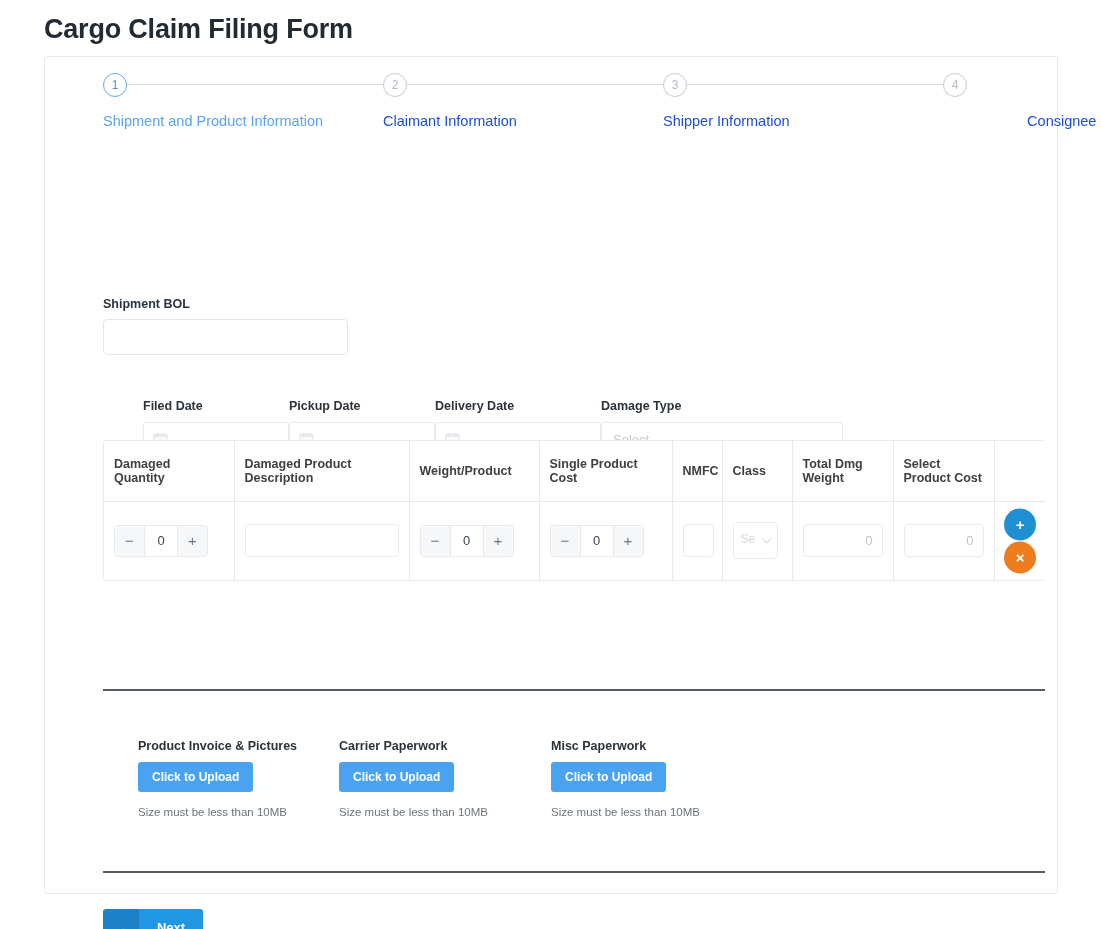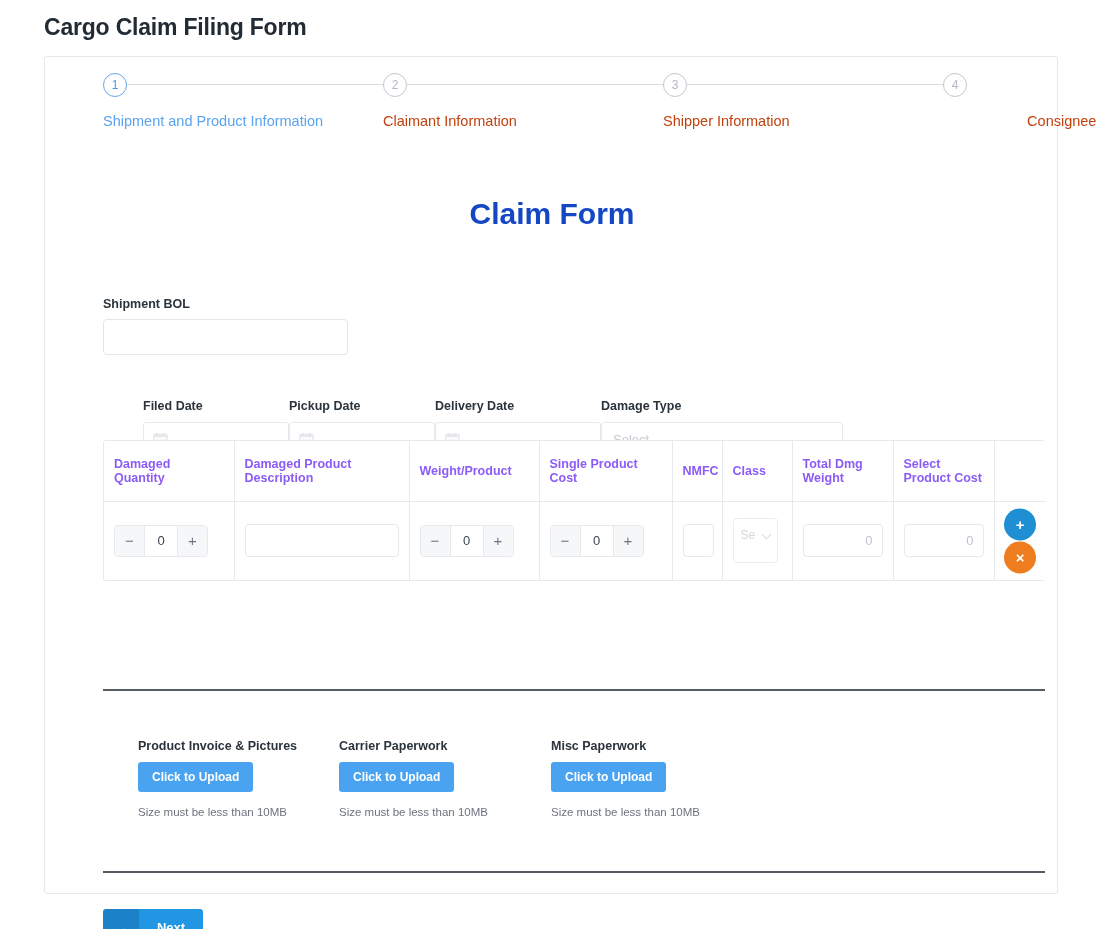--- a/index.html
+++ b/index.html
@@ -9,21 +9,21 @@
     background: #ffffff;
     font-family: "Liberation Sans", sans-serif;
     color: #2c3e50;
     overflow: hidden;
   }
   .page { width: 1101px; height: 929px; position: relative; }
 
   .page-title {
     position: absolute;
     left: 44px; top: 14px;
-    font-size: 23px;
+    font-size: 27px;
     font-weight: bold;
     color: #222b33;
     letter-spacing: -0.2px;
   }
 
   .card {
     position: absolute;
     left: 44px; top: 56px;
     width: 1014px; height: 838px;
     background: #ffffff;
@@ -63,21 +63,21 @@
     position: absolute;
     top: 11px; left: 24px;
     height: 1px;
     background: #d9dce3;
     z-index: 1;
   }
   .step .slabel {
     position: absolute;
     top: 40px; left: 0;
     font-size: 14.5px;
-    color: #c2410c;
+    color: #1d4ed8;
     white-space: nowrap;
   }
   .step.active .slabel { color: #5aa3ef; }
   .step1 { left: 58px; }
   .step2 { left: 338px; }
   .step3 { left: 618px; }
   .step4 { left: 898px; }
   .step1 .rail { width: 256px; }
   .step2 .rail { width: 256px; }
   .step3 .rail { width: 256px; }
@@ -172,21 +172,21 @@
   table.grid {
     border-collapse: collapse;
     width: 942px;
     table-layout: fixed;
   }
   table.grid th {
     border-right: 1px solid #e6e9ed;
     border-bottom: 1px solid #e6e9ed;
     font-size: 12.5px;
     font-weight: bold;
-    color: #8b5cf6;
+    color: #404040;
     text-align: left;
     padding: 16px 10px;
     height: 47px;
     vertical-align: middle;
     background: #fff;
   }
   table.grid th:last-child { border-right: none; }
   table.grid td {
     border-right: 1px solid #e6e9ed;
     padding: 10px;
@@ -242,21 +242,21 @@
     color: #4a5560;
   }
   .cellinput.ro {
     text-align: right;
     color: #bfc4ce;
   }
   .cellinput.sq { width: 31px; height: 33px; padding: 0; }
 
   .minisel {
     position: relative;
-    width: 45px; height: 45px;
+    width: 45px; height: 37px;
     border: 1px solid #e9ecf0;
     border-radius: 4px;
     background: #fff;
   }
   .minisel .mtext {
     position: absolute; left: 7px; top: 9px;
     font-size: 12px; color: #d3d7de;
   }
   .minisel .mchev {
     position: absolute; right: 7px; top: 12px;
@@ -385,21 +385,20 @@
       </div>
 
       <div class="step step4">
         <div class="rail"></div>
         <div class="circle">4</div>
         <div class="slabel">Consignee Information</div>
       </div>
 
     </div>
 
-    <div class="claim-heading">Claim Form</div>
 
     <div class="fld-label bol-label">Shipment BOL</div>
     <div class="bol-wrap" style="top:262px;">
       <input class="txtinput" style="width: 245px; height: 36px;" type="text" value="">
     </div>
 
     <div class="daterow">
 
       <div class="dcol dcol1">
         <span class="fld-label">Filed Date</span>

